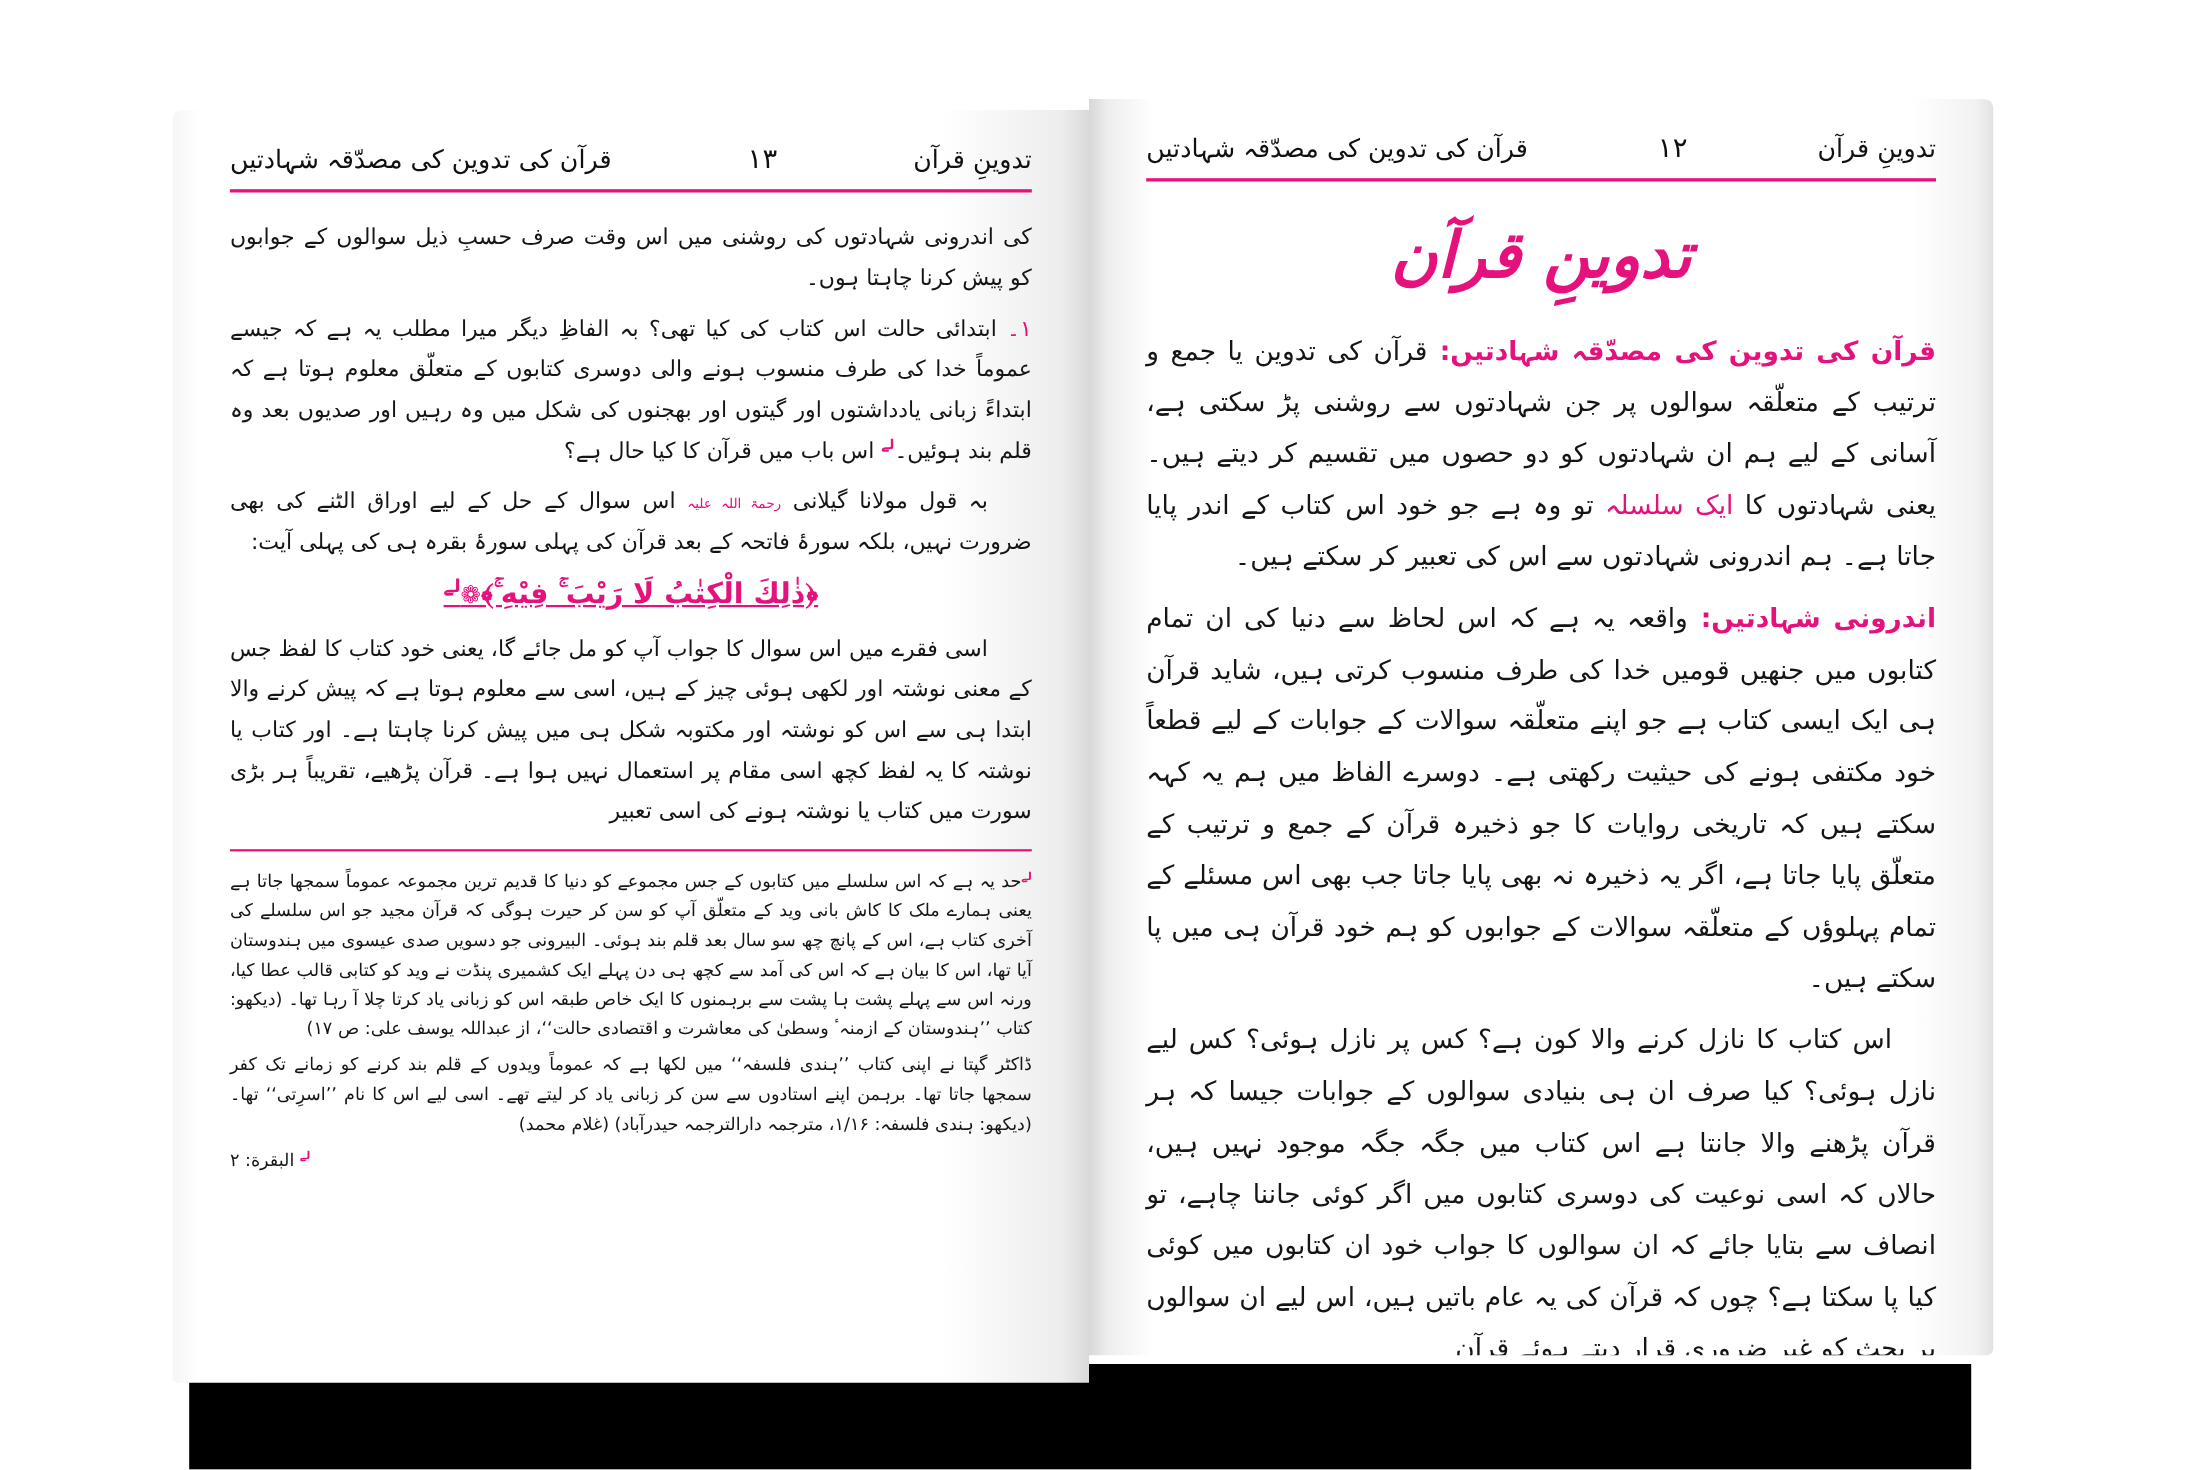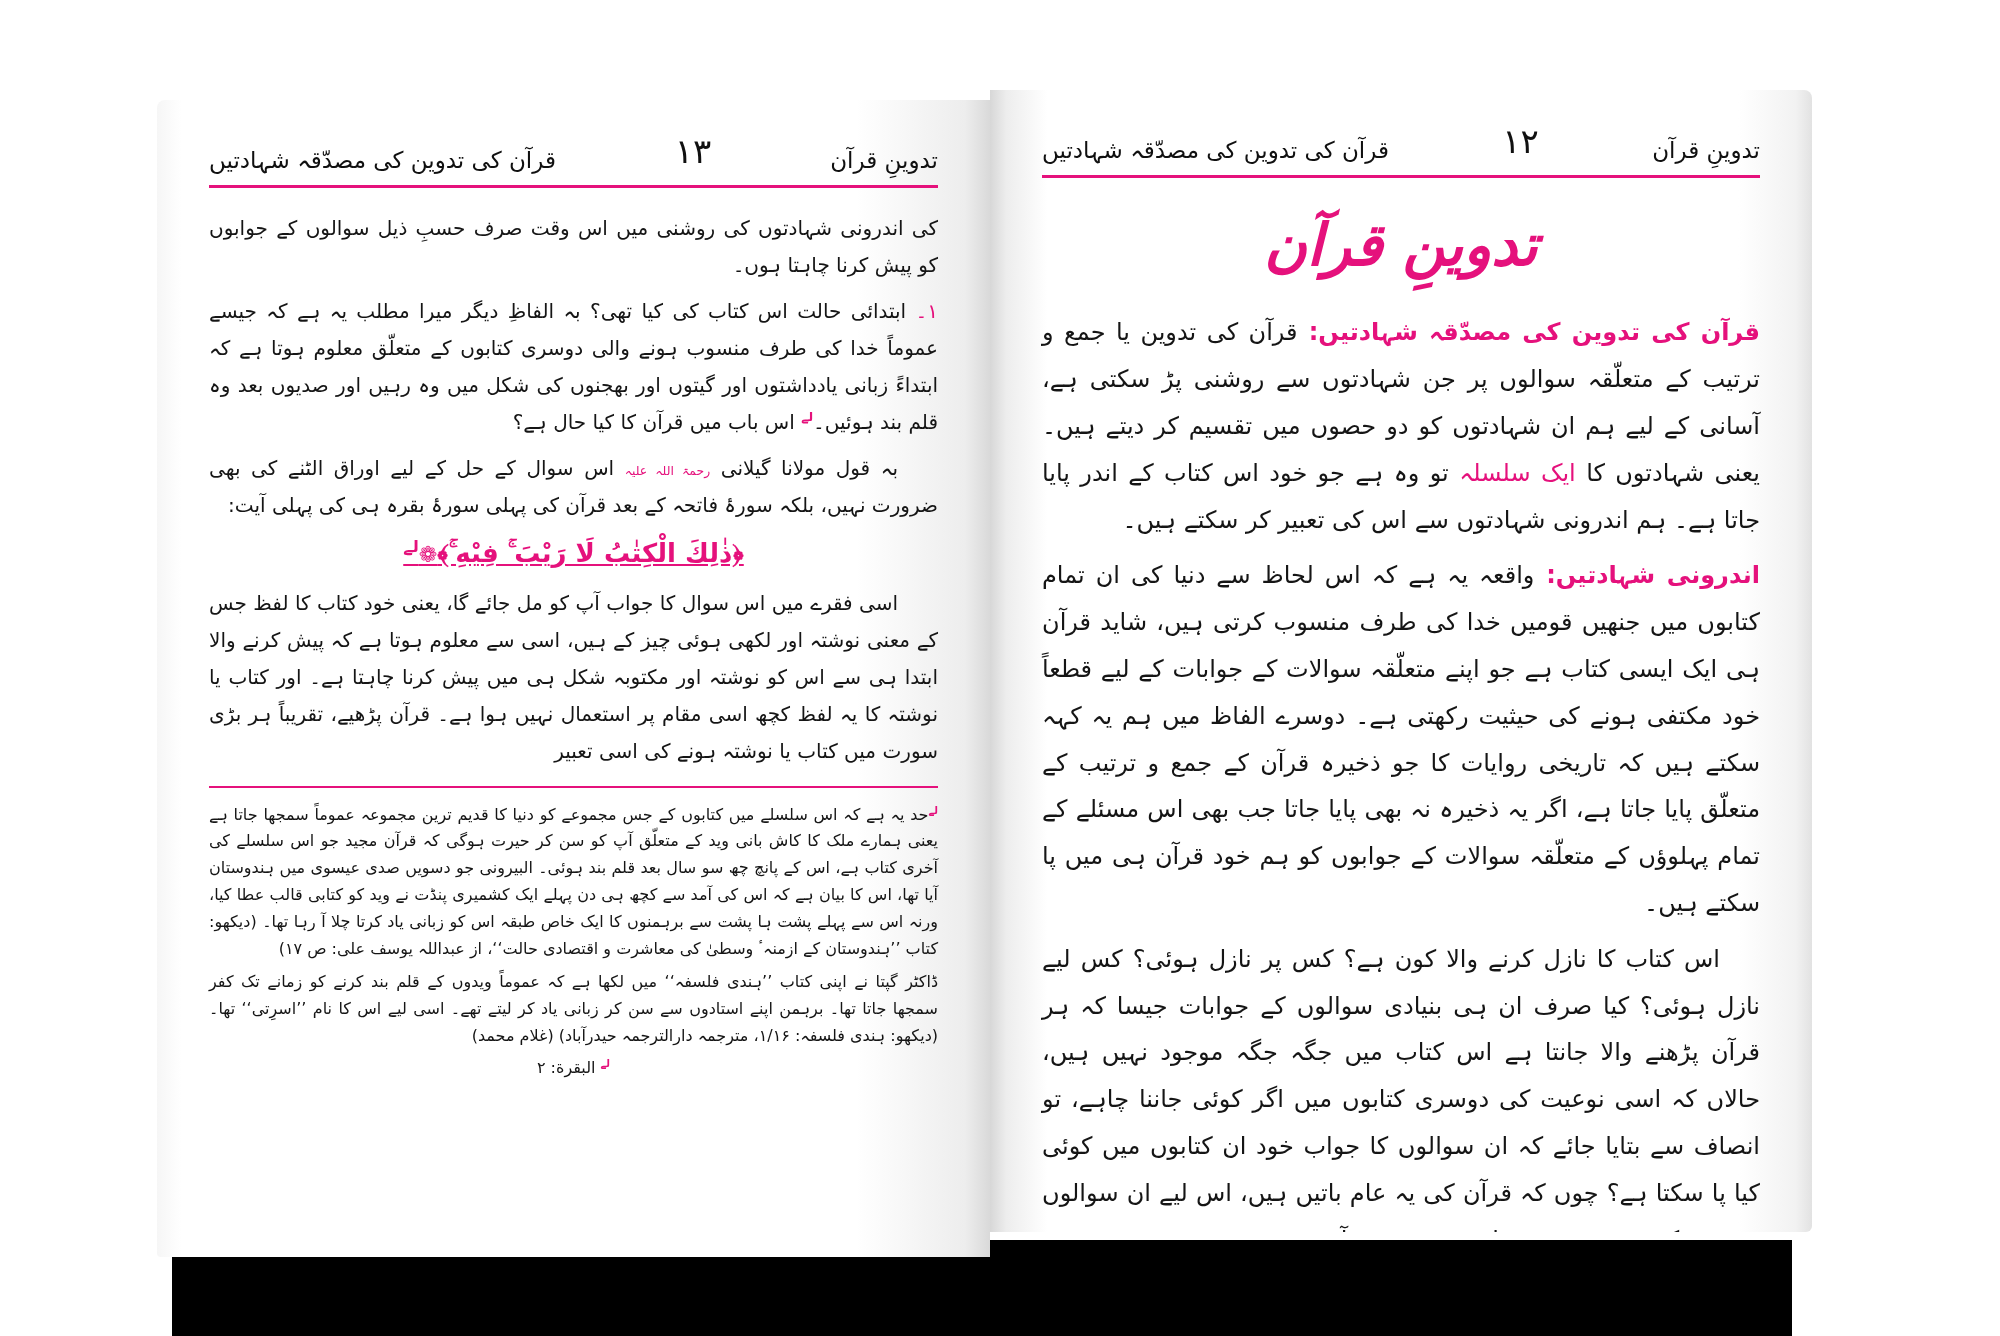--- a/index.html
+++ b/index.html
@@ -28,40 +28,40 @@
     border-radius:0 8px 6px 0;
     background:linear-gradient(to right,#d7d7d7 0%,#ededed 2%,#ffffff 7%,#ffffff 91%,#f2f2f2 98%,#e2e2e2 100%);
   }
   .page-inner{
     direction:rtl; padding:26px 52px 0 52px; height:100%; box-sizing:border-box;
   }
   .page-header{
     display:flex; justify-content:space-between; align-items:flex-end;
     font-size:23px; line-height:1.5; color:#101010;
   }
-  .page-number{ font-size:34px; letter-spacing:1px; }
+  .page-number{ font-size:25px; letter-spacing:1px; }
   .header-rule{ height:3px; background:var(--accent); margin-top:8px; }
   .body-text{ margin-top:22px; font-size:20px; line-height:1.85; text-align:justify; }
   .body-text.right{ font-size:24px; line-height:1.95; margin-top:6px; }
   .body-text > div{ margin:0 0 9px 0; }
   .body-text > div.indent{ text-indent:40px; }
   .body-text > div.center{ text-align:center; text-indent:0; }
   .body-text > div.verse{
     text-align:center; font-size:26px; line-height:1.6; margin:6px 0 10px 0;
     color:var(--accent); font-weight:bold;text-decoration:underline;
   }
   .chapter-title{
     margin:30px 0 26px 0; text-align:center;
     font-size:58px; line-height:1.3; font-weight:bold; color:var(--accent);
     font-style:italic;
   }
   .footnote-rule{ height:2px; background:var(--accent); margin:16px 0 14px 0; }
   .footnotes{ font-size:16px; line-height:1.68; text-align:justify; }
   .footnotes > div{ margin:0 0 6px 0; }
-  .footnotes > div.center{ text-align:center; margin-top:4px; }
+  .footnotes > div.center{ text-align:left; margin-top:4px; }
   .accent{ color:var(--accent); }
   .bold{ font-weight:bold; }
   .sup{ font-size:0.62em; vertical-align:super; font-weight:bold; }
   .small{ font-size:0.62em; }
   .ornament{ font-size:0.85em; }
 </style>
 </head>
 <body>
 
 <div class="stage">

